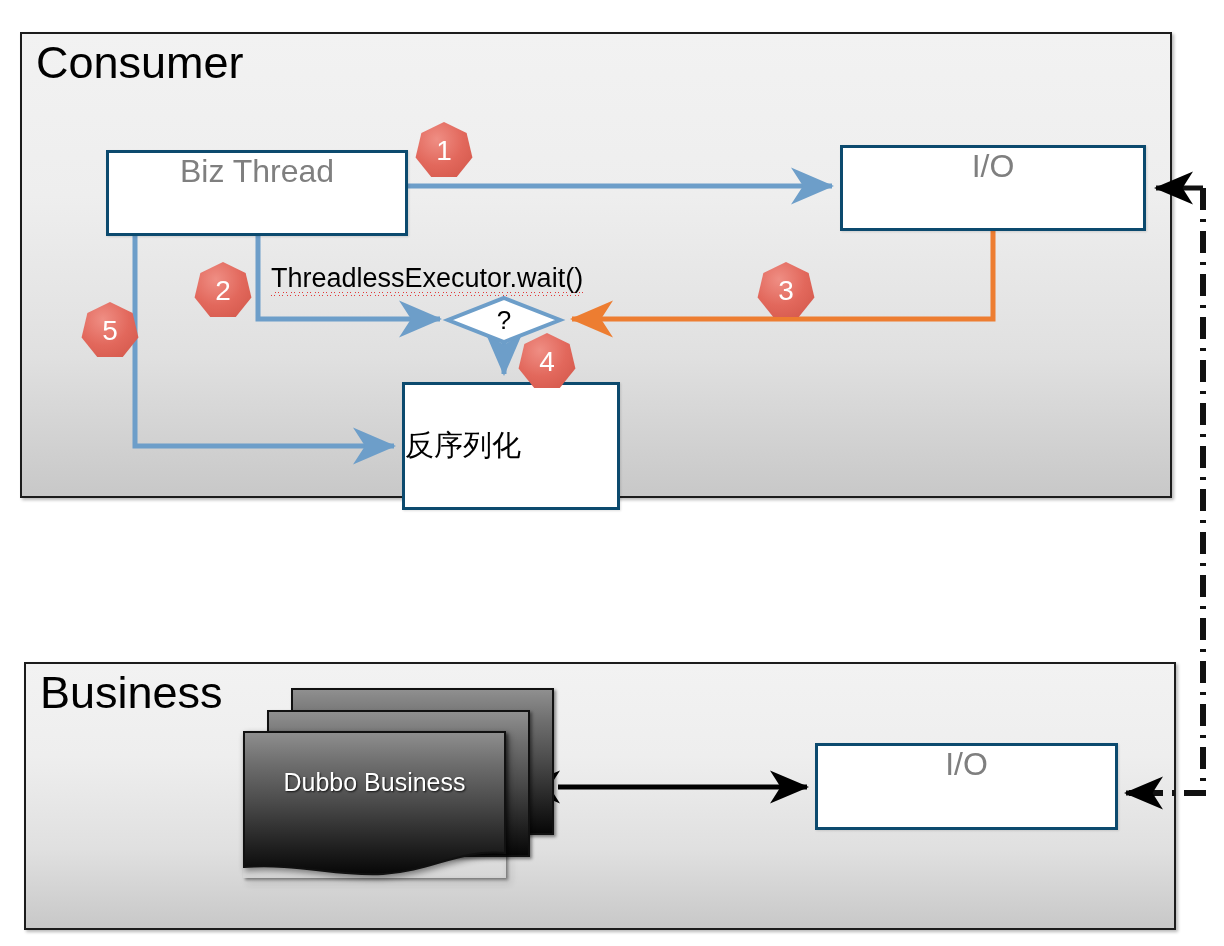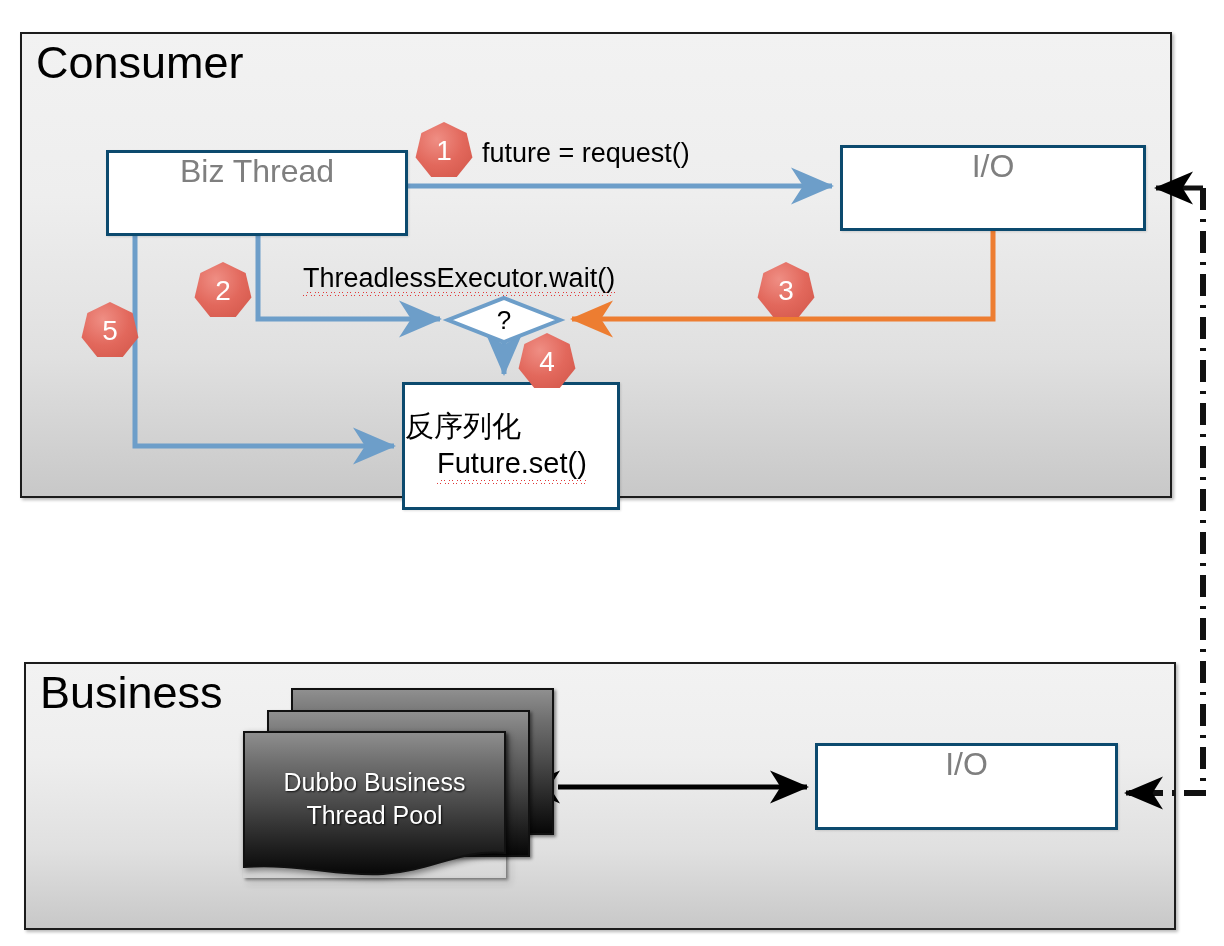--- a/index.html
+++ b/index.html
@@ -62,21 +62,20 @@
 
   .squiggle {
     display: inline-block;
     padding-bottom: 2px;
     background-repeat: repeat-x;
     background-position: left bottom;
     background-size: 8px 4px;
     background-image:
       radial-gradient(circle at 2px 3.4px, rgba(0,0,0,0) 1.1px, #e03b3b 1.15px, #e03b3b 1.7px, rgba(0,0,0,0) 1.75px),
       radial-gradient(circle at 6px 0.6px, rgba(0,0,0,0) 1.1px, #e03b3b 1.15px, #e03b3b 1.7px, rgba(0,0,0,0) 1.75px);
-    margin-left: 32px;
   }
 
   
   #wires { position: absolute; left: 0; top: 0; width: 1224px; height: 946px; pointer-events: none; }
 
   
   .badge {
     position: absolute;
     width: 58px;
     height: 58px;
@@ -191,28 +190,24 @@
   <div class="wbox" id="consumer-io-box">
     <span class="lbl">I/O</span>
   </div>
 
   <div class="wbox" id="provider-io-box">
     <span class="lbl">I/O</span>
   </div>
 
   <div class="wbox" id="deserialize-box">
     <span class="lbl-dark">反序列化</span>
-    <span class="lbl-dark squiggle">Future.set()</span>
   </div>
 
   <div class="diamond-text">?</div>
 
-  <div class="edge-label" id="label-future">
-    <span>future = request()</span>
-  </div>
 
   <div class="edge-label" id="label-wait">
     <span class="squiggle">ThreadlessExecutor.wait()</span>
   </div>
 
   <div class="badge" style="left:415px; top:122px;">
     <span>1</span>
   </div>
   <div class="badge" style="left:194px; top:262px;">
     <span>2</span>
@@ -239,17 +234,16 @@
             <stop offset="50%" stop-color="#4a4a4a"></stop>
             <stop offset="82%" stop-color="#1e1e1e"></stop>
             <stop offset="100%" stop-color="#070707"></stop>
           </linearGradient>
         </defs>
         <path d="M1,1 L262,1 L262,122 C215,118 190,140 140,143 C95,146 55,132 1,136 Z" fill="url(#poolgrad)" stroke="#111111" stroke-width="2"></path>
       </svg>
     </div>
     <div class="pool-label">
       <div>Dubbo Business</div>
-      <div>Thread Pool</div>
     </div>
   </div>
 
 </div>
 
 </body></html>

